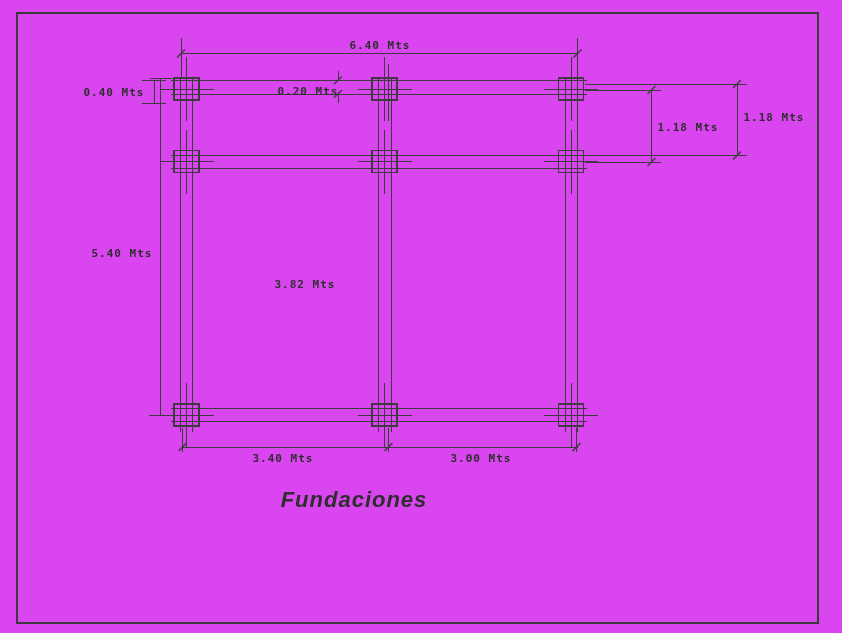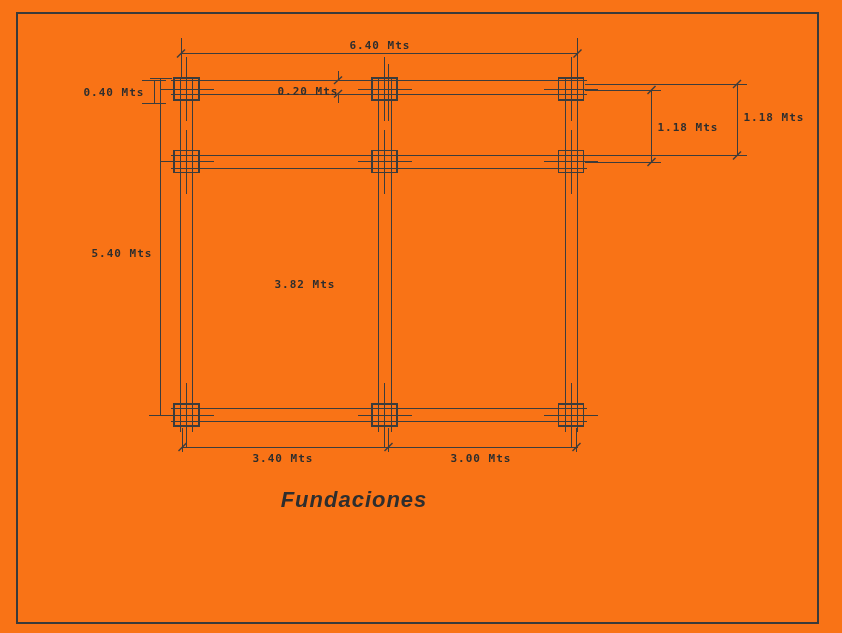--- a/index.html
+++ b/index.html
@@ -1,17 +1,17 @@
 <!DOCTYPE html>
 <html><head>
 <meta charset="utf-8">
 <style>
   html,body{margin:0;padding:0;background:#ffffff;}
   #stage{
-    position:relative;width:842px;height:633px;background:#f97316;
+    position:relative;width:842px;height:633px;background:#d946ef;
     font-family:"DejaVu Sans Mono", monospace;overflow:hidden;
   }
   svg{position:absolute;left:0;top:0;}
   .ln{stroke:#3c3c3c;stroke-width:1;fill:none;shape-rendering:crispEdges;}
   .sq{stroke:#3c3c3c;stroke-width:1.2;fill:none;shape-rendering:crispEdges;}
   .tick{stroke:#3c3c3c;stroke-width:1.4;fill:none;}
   .dimtxt{
     font-family:"DejaVu Sans Mono", monospace;
     font-size:11px;font-weight:bold;fill:#2e2e2e;letter-spacing:1px;
   }

